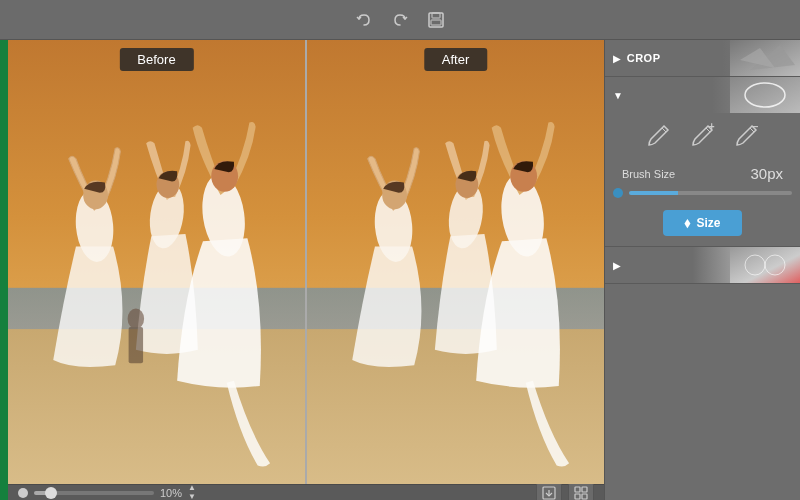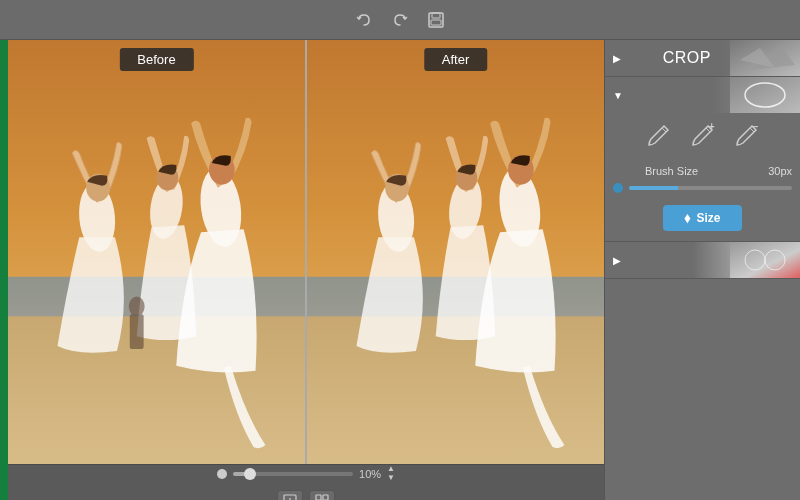--- a/index.html
+++ b/index.html
@@ -103,29 +103,28 @@
 
     
     .divider-line {
       width: 2px;
       background: #aaa;
       flex-shrink: 0;
     }
 
     
     #status-bar {
-      height: 36px;
+      height: 16px;
       background: #5a5a5a;
       border-top: 1px solid #4a4a4a;
       display: flex;
       align-items: center;
       padding: 0 10px;
       gap: 8px;
       flex-shrink: 0;
-      flex-direction: column;
     }
 
     #zoom-slider-container {
       display: flex;
       align-items: center;
       gap: 6px;
       flex: 1;
     }
 
     .zoom-dot {
@@ -219,25 +218,24 @@
     }
 
     .section-arrow {
       color: #fff;
       font-size: 10px;
       flex-shrink: 0;
     }
 
     .section-title {
       color: #fff;
-      font-size: 16px;
-      font-weight: 400;
+      font-size: 11px;
+      font-weight: 700;
       letter-spacing: 0.5px;
       flex: 1;
-      margin-left: 36px;
     }
 
     
     .tools-row {
       display: flex;
       gap: 12px;
       padding: 6px 8px 10px;
       justify-content: center;
     }
 
@@ -251,34 +249,33 @@
       font-size: 18px;
       cursor: pointer;
       border-radius: 4px;
       position: relative;
     }
 
     
     .brush-size-row {
       display: flex;
       align-items: center;
-      padding: 4px 8px 6px;
+      padding: 4px 17px 6px;
       gap: 6px;
-      margin-left: 32px;
     }
 
     .brush-label {
       color: #ddd;
       font-size: 11px;
       flex: 1;
     }
 
     .brush-value {
       color: #ddd;
-      font-size: 11px;
+      font-size: 15px;
     }
 
     #brush-slider-container {
       display: flex;
       align-items: center;
       padding: 0 8px 8px;
       gap: 6px;
     }
 
     .brush-dot {

